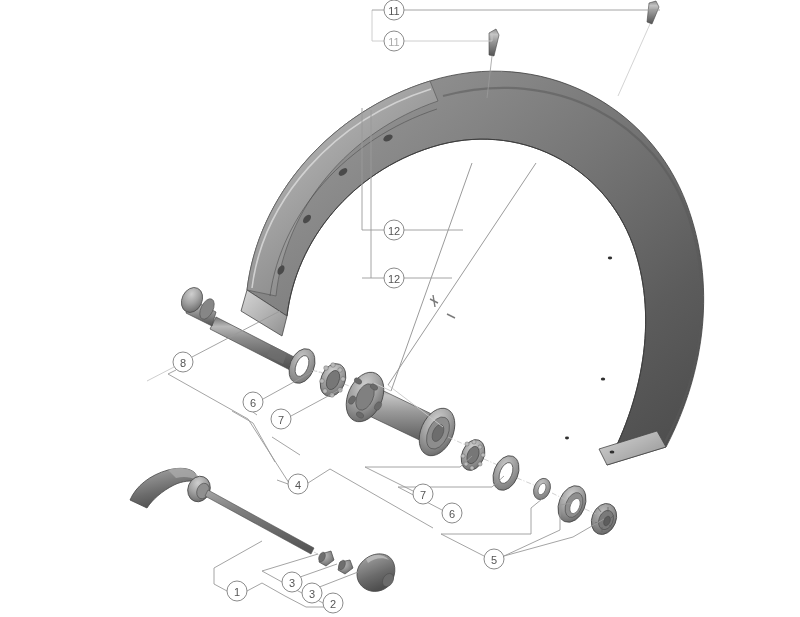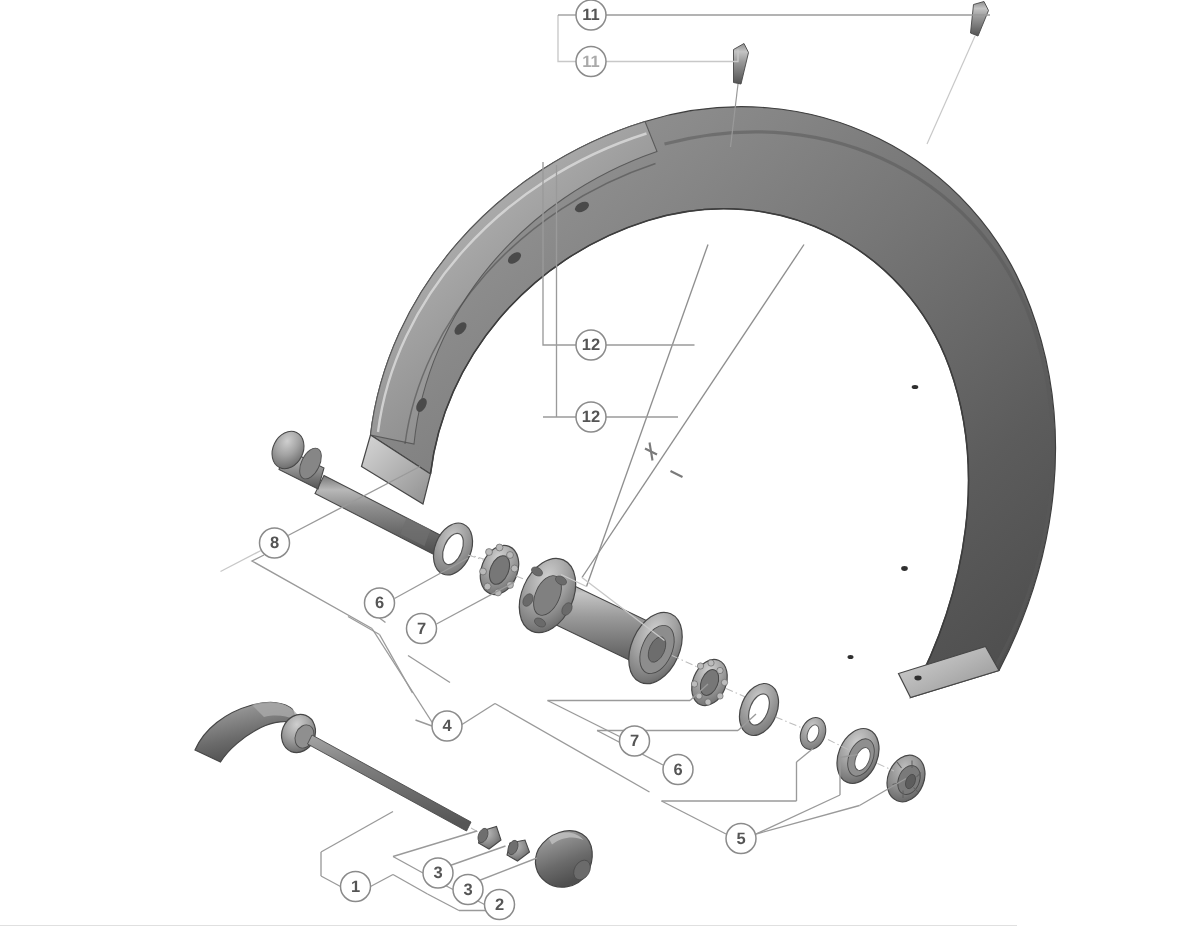--- a/index.html
+++ b/index.html
@@ -10,22 +10,21 @@
   body {
     width: 800px;
     height: 617px;
     font-family: "Liberation Sans", sans-serif;
     overflow: hidden;
   }
   #diagram-root {
     position: relative;
     width: 761px;
     height: 617px;
-    background: #737373;
-    font-weight: bold;
+    background: #a16207;
   }
   svg.diagram {
     display: block;
     width: 800px;
     height: 617px;
   }
   .callout-circle {
     fill: #ffffff;
     stroke: #8b8b8b;
     stroke-width: 1;

